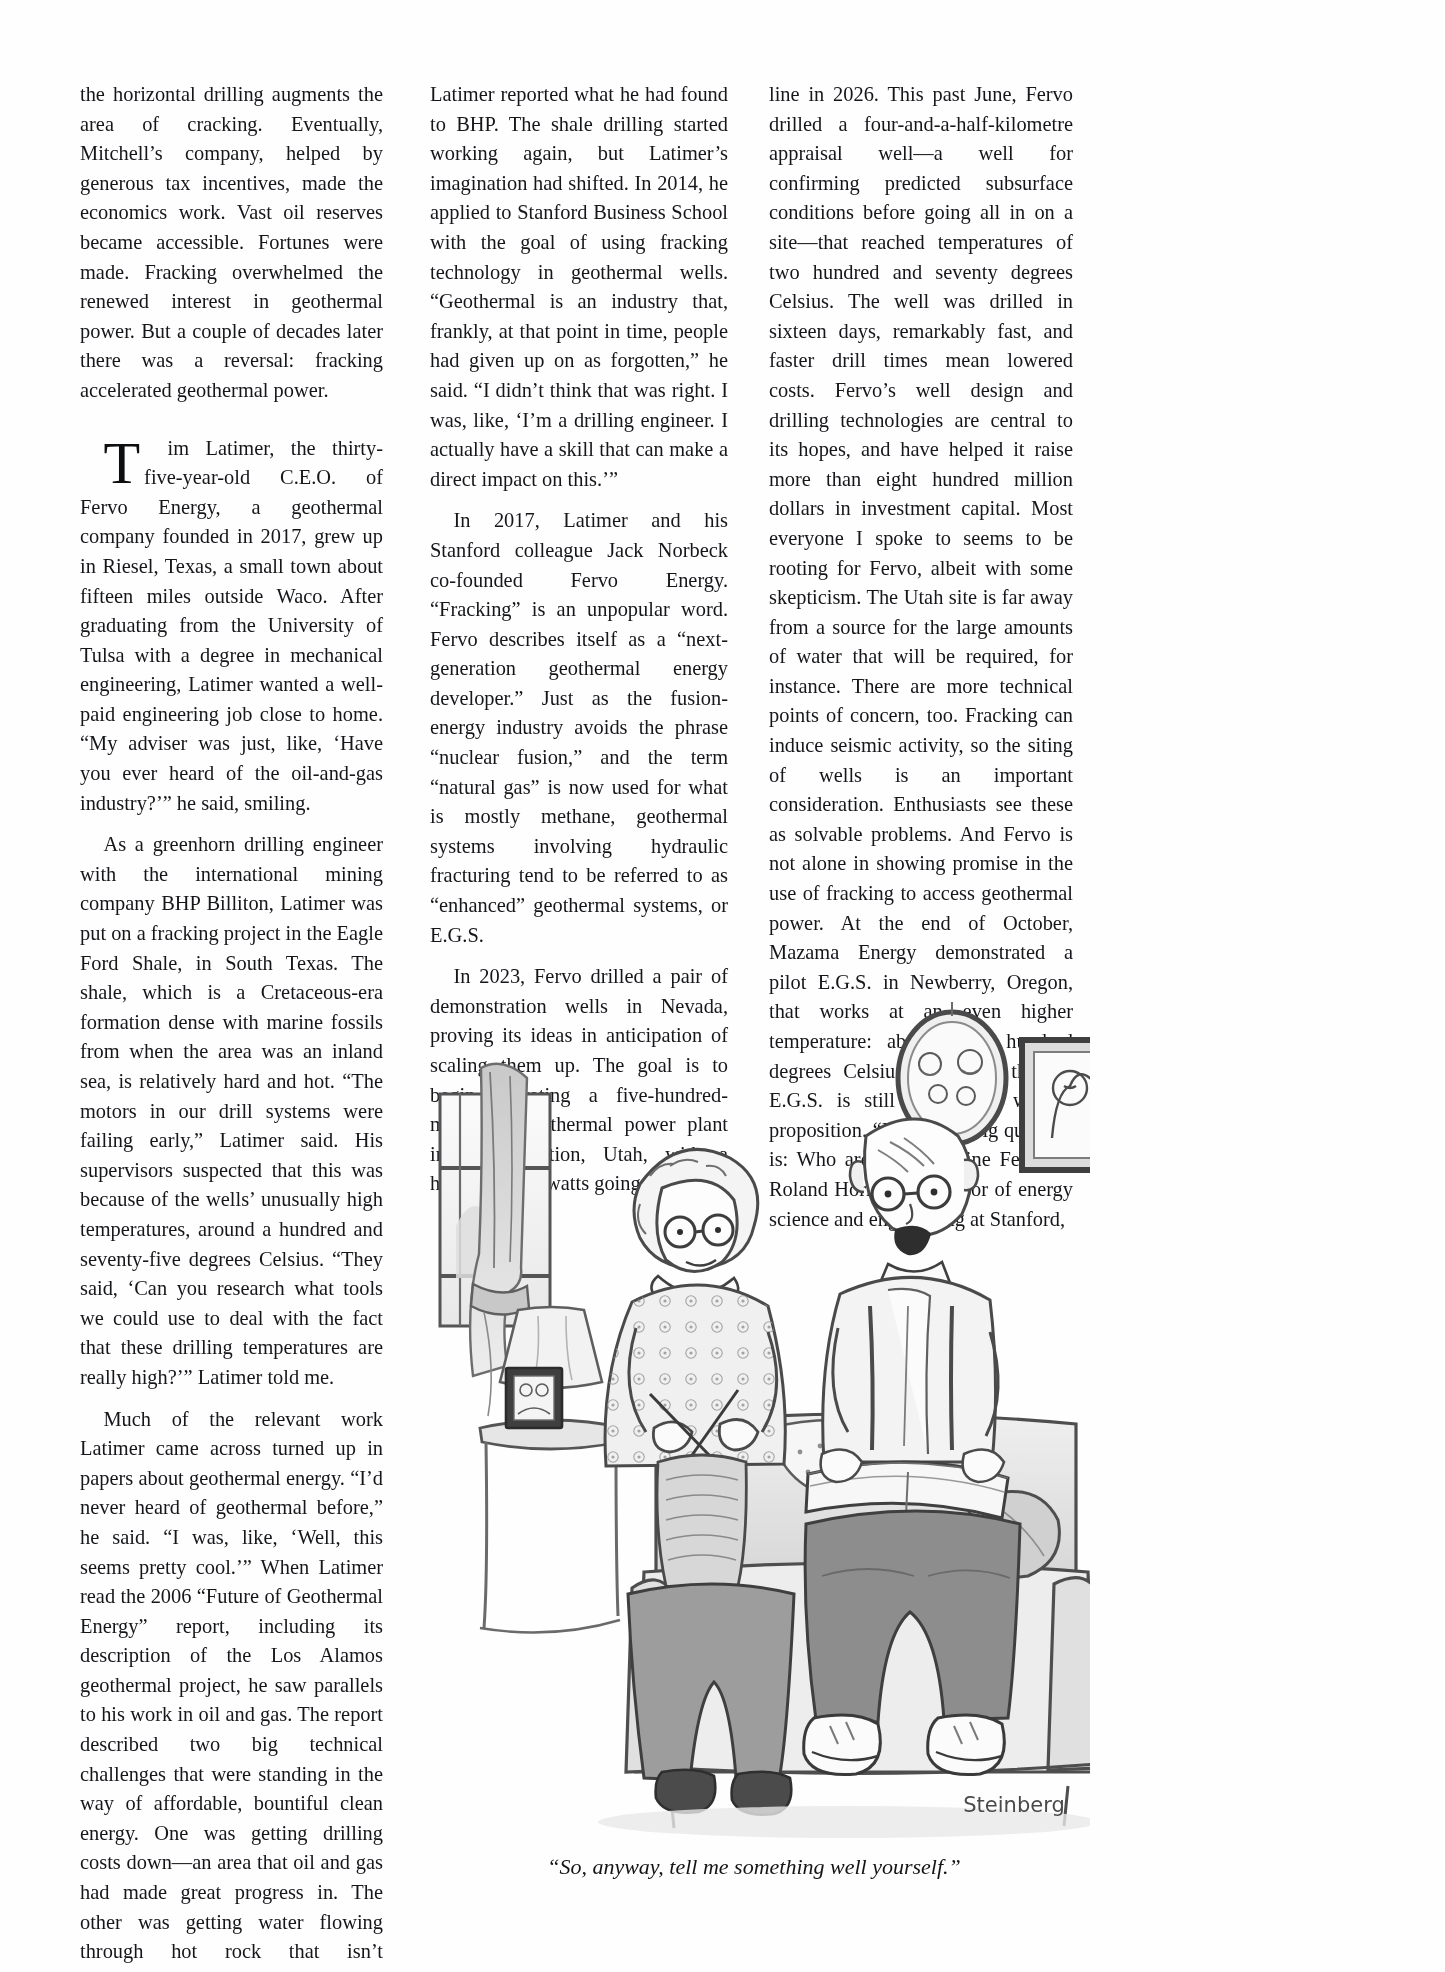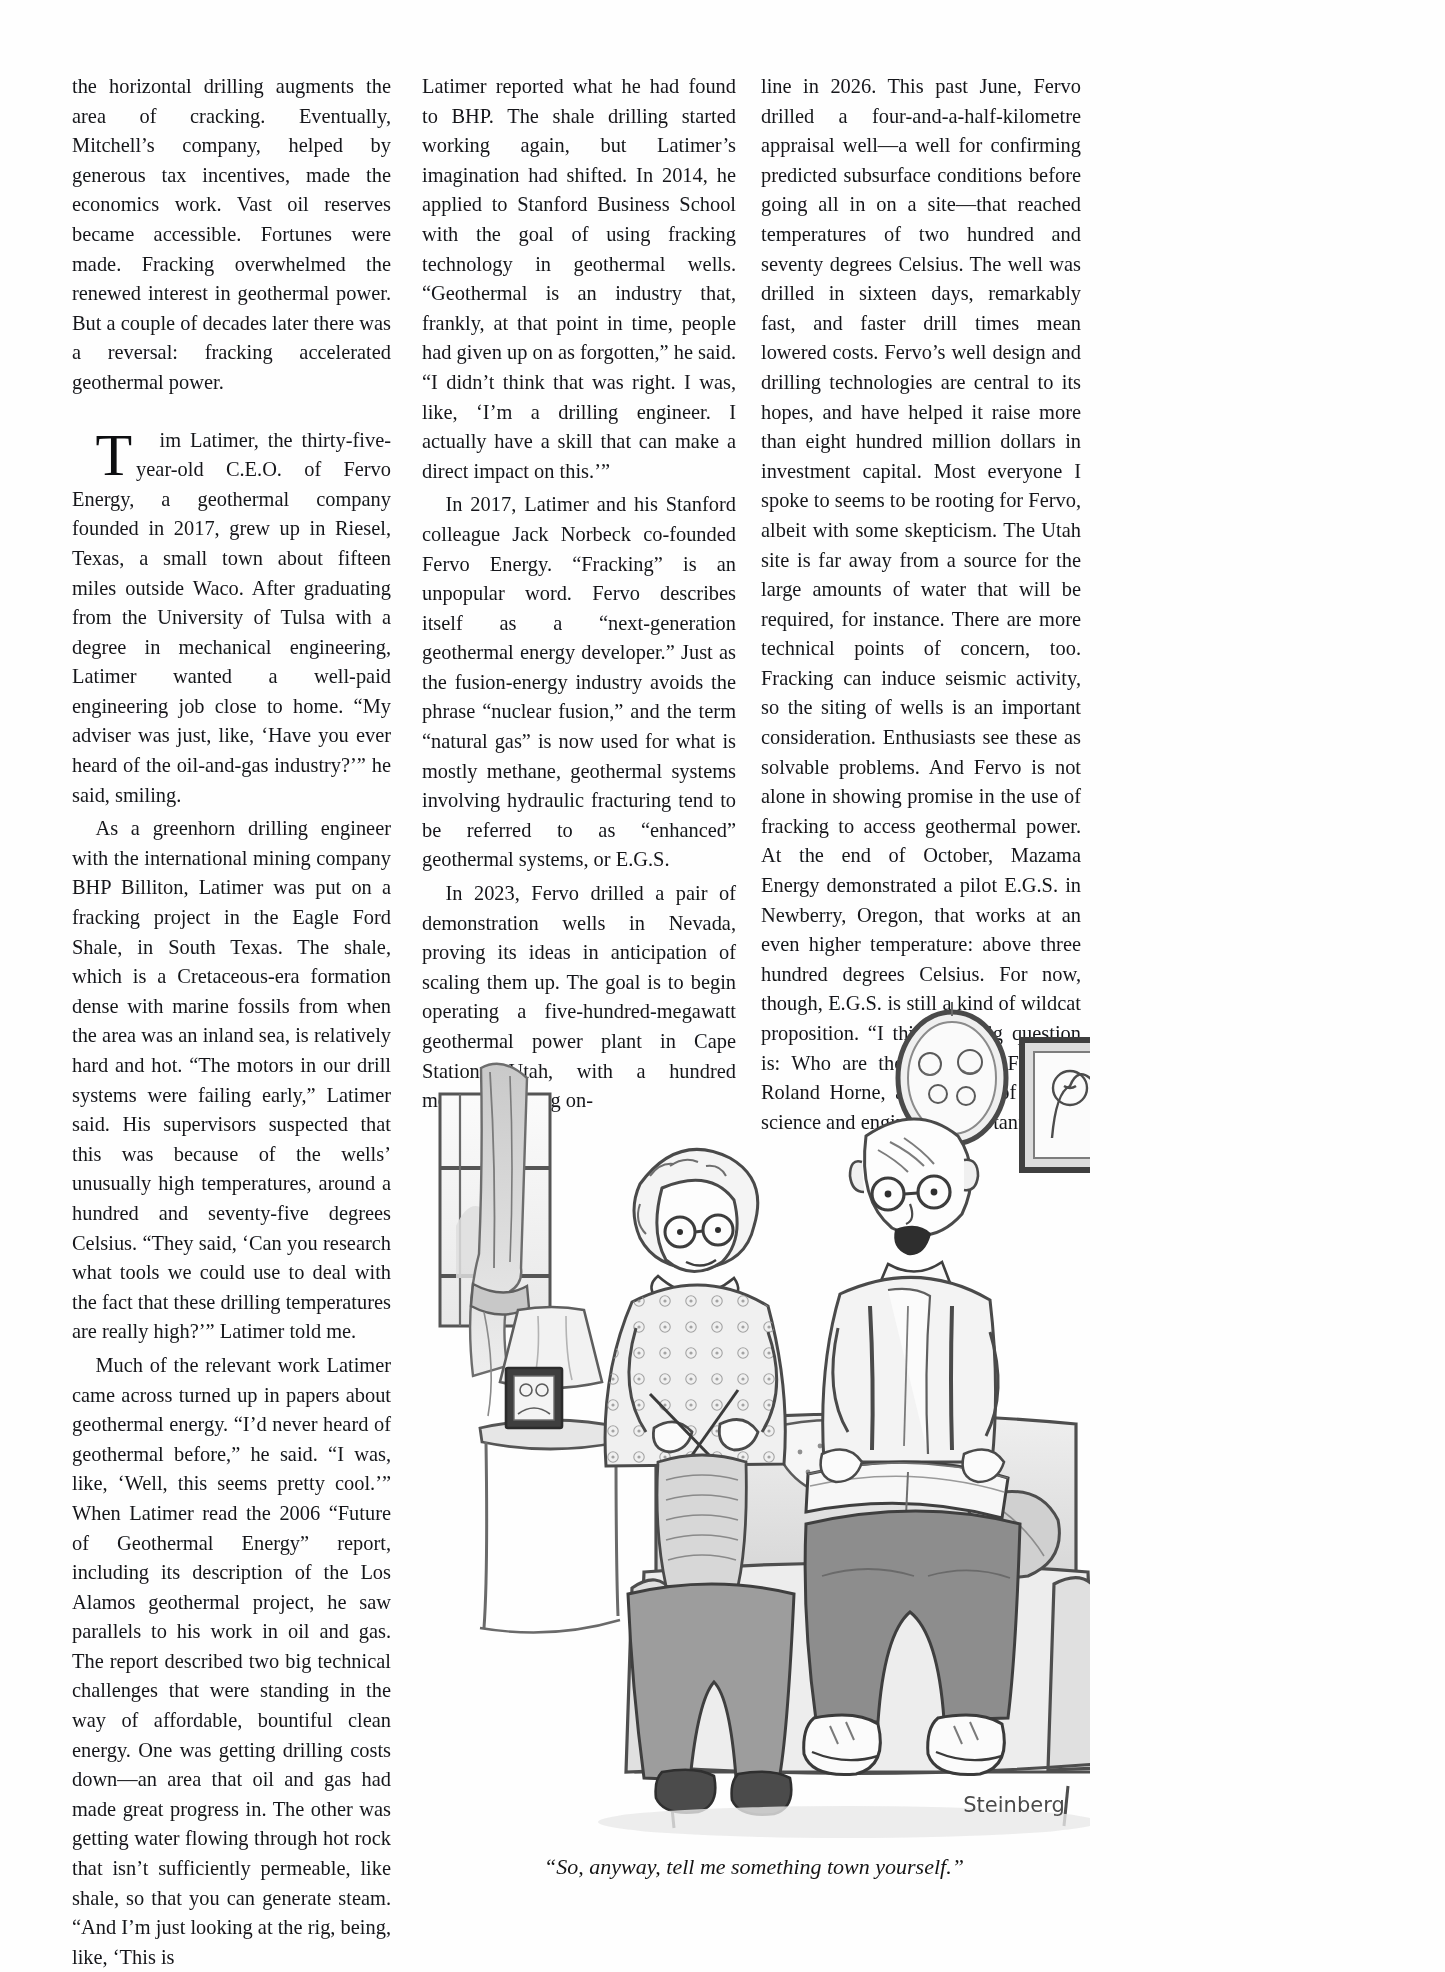--- a/index.html
+++ b/index.html
@@ -27,21 +27,21 @@
     position: absolute;
     top: 68px;
     font-size: 20.4px;
     line-height: 29.6px;
     text-align: justify;
     text-justify: inter-word;
     hyphens: manual;
     color: #15161a;
   }
   .col p {
-    margin: 4px;
+    margin: 12px;
     text-indent: 0;
   }
   .col p + p { text-indent: 1.15em; }
   .col p.gap { margin-top: 28px; }
 
   #col1 { left: 68px; width: 327px; }
   #col2 { left: 418px; width: 322px; }
   #col3 { left: 757px; width: 328px; }
 
   
@@ -332,15 +332,15 @@
         <path d="M518 776 q34 14 66 4" fill="none" stroke="#3a3a3a" stroke-width="2.4"></path>
         <path d="M536 750 l8 18 M552 746 l8 18" stroke="#7a7a7a" stroke-width="2"></path>
       </g>
 
       <ellipse cx="430" cy="846" rx="250" ry="16" fill="#e9e9e9" opacity="0.8"></ellipse>
 
       <text class="signature" x="596" y="836" text-anchor="middle">Steinberg</text>
     </svg>
   </div>
 
-  <div id="caption">“So, anyway, tell me something town yourself.”</div>
+  <div id="caption">“So, anyway, tell me something well yourself.”</div>
 
 </div>
 
 </body></html>

